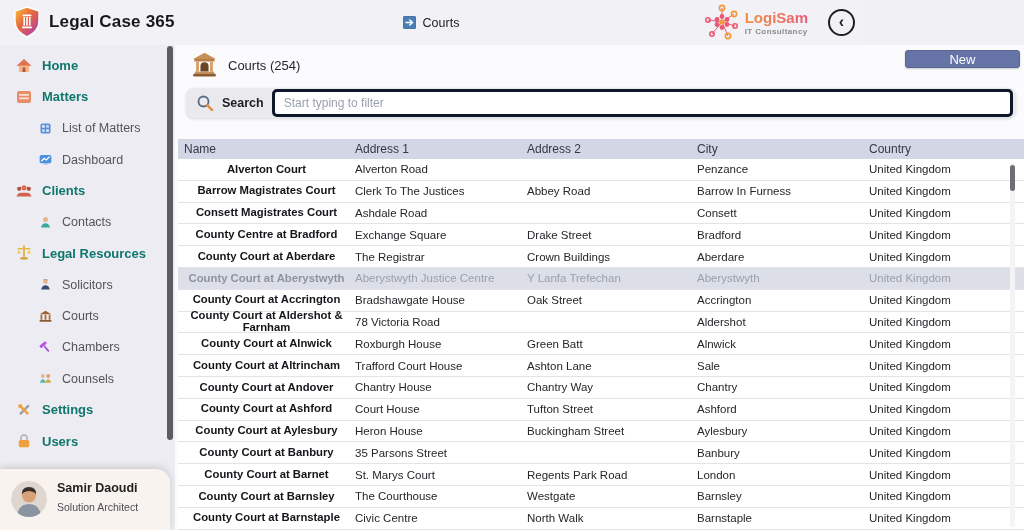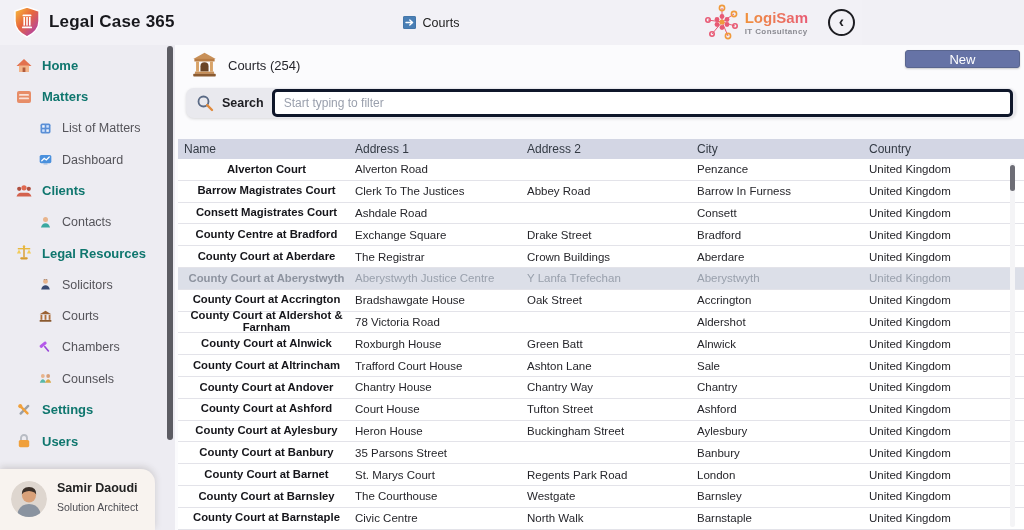--- a/index.html
+++ b/index.html
@@ -22,21 +22,21 @@
   .sidebar{position:absolute;left:0;top:45px;width:175px;bottom:0;background:#edecf2;}
   .side-scroll{position:absolute;right:2px;top:1px;width:6px;height:394px;background:#5c5c63;border-radius:3px;}
   .nav-items{position:absolute;left:0;top:5px;right:8px;}
   .nav-item{height:31.3px;display:flex;align-items:center;gap:9px;cursor:pointer;}
   .nav-item.lvl0{padding-left:15px;font-size:13px;font-weight:700;color:#0f766e;}
   .nav-item.lvl1{padding-left:38px;font-size:12.5px;font-weight:400;color:#55545a;}
   .nav-item .ic{display:inline-flex;width:18px;height:18px;align-items:center;justify-content:center;flex:0 0 18px;}
   .nav-item.lvl1 .ic{width:15px;height:15px;flex:0 0 15px;}
   .nav-item .ic svg{width:100%;height:100%;}
   
-  .usercard{position:absolute;left:0;bottom:0;width:155px;height:61px;background:#f8f3ef;border-radius:0 14px 0 0;box-shadow:0 -2px 7px rgba(60,50,40,.18);z-index:5;}
+  .usercard{position:absolute;left:0;bottom:0;width:170px;height:61px;background:#f8f3ef;border-radius:0 14px 0 0;box-shadow:0 -2px 7px rgba(60,50,40,.18);z-index:5;}
   .usercard .avatar{position:absolute;left:11px;top:12px;width:36px;height:36px;border-radius:50%;overflow:hidden;}
   .usercard .uname{position:absolute;left:57px;top:12px;font-size:12.5px;font-weight:600;color:#222;}
   .usercard .urole{position:absolute;left:57px;top:32px;font-size:10.5px;color:#4c4c52;}
   
   .main{position:absolute;left:175px;top:45px;right:0;bottom:0;background:#fbfbfd;}
   .crumb-icon{position:absolute;left:16px;top:6px;width:27px;height:27px;}
   .page-title{position:absolute;left:53px;top:13px;font-size:13px;color:#26262c;}
   .new-btn{position:absolute;right:4px;top:5px;width:115px;height:18px;background:#6673a6;border:1px solid #5a668f;border-radius:3px;color:#fff;font-size:13px;font-family:inherit;cursor:pointer;box-shadow:0 1px 2px rgba(0,0,0,.2);}
   .search-wrap{position:absolute;left:11px;right:8px;top:43px;height:30px;background:#e9e9ee;border-radius:8px;box-shadow:0 1px 3px rgba(0,0,0,.14);display:flex;align-items:center;padding:0 3px 0 10px;box-sizing:border-box;gap:8px;}
   .search-wrap .mag{width:18px;height:18px;flex:0 0 18px;}

